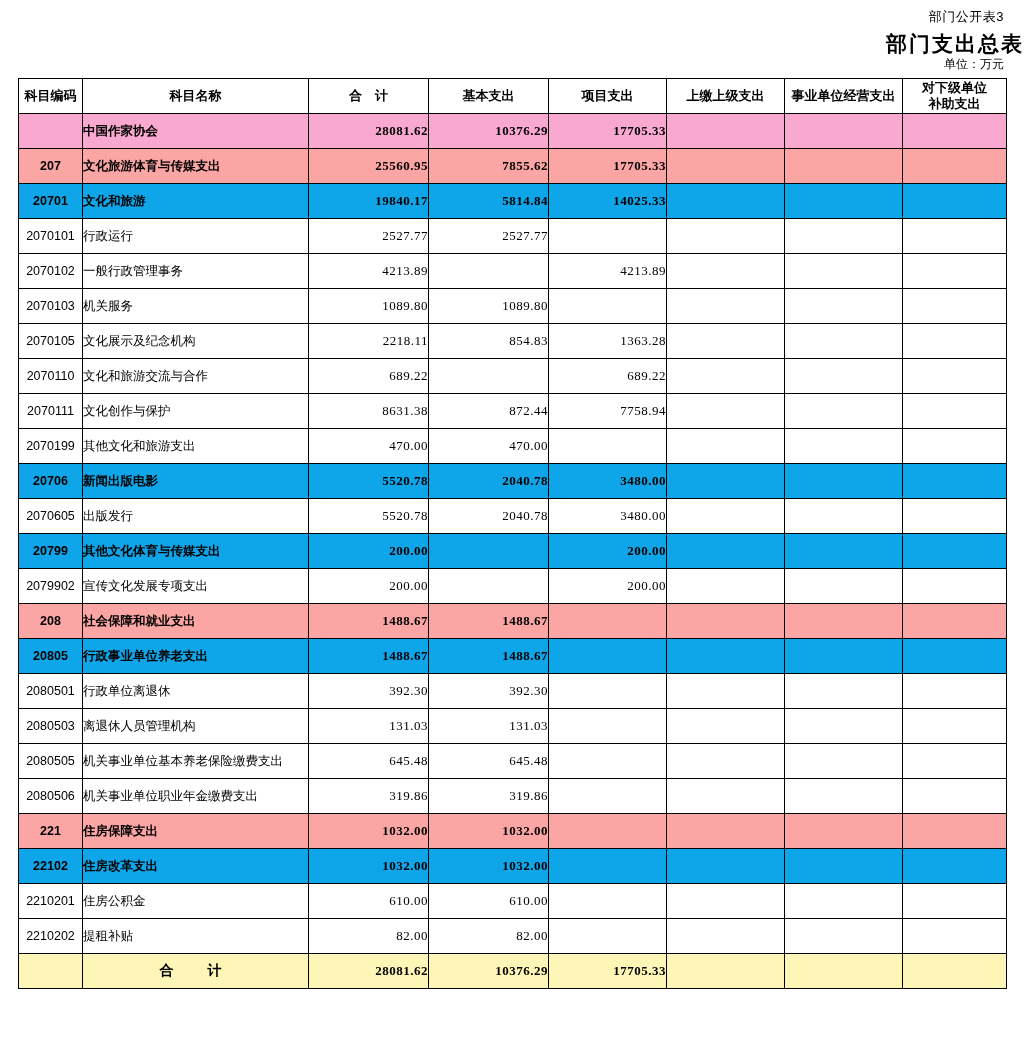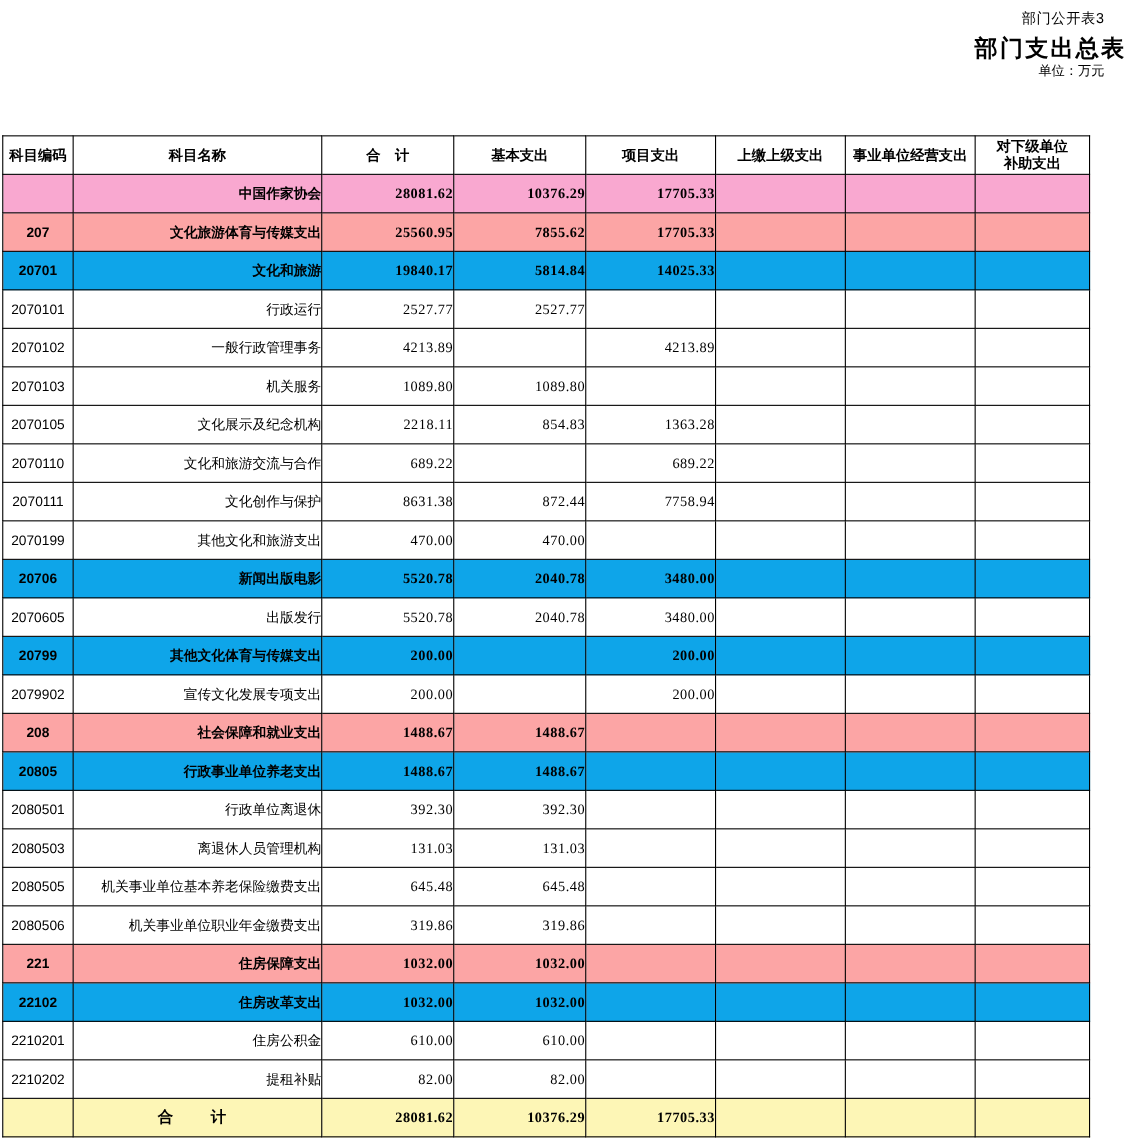--- a/index.html
+++ b/index.html
@@ -40,26 +40,25 @@
   }
   .unit-note {
     position: absolute;
     top: 56px;
     right: 20px;
     font-size: 12px;
   }
   table.sheet {
     position: absolute;
     top: 78px;
-    left: 2px;
+    left: 18px;
     width: 988px;
     border-collapse: collapse;
     table-layout: fixed;
     font-size: 12.5px;
-    margin-top: 45px;
   }
   table.sheet th, table.sheet td {
     border: 1px solid #000000;
     padding: 0;
     height: 34px;
     vertical-align: middle;
   }
   thead th {
     height: 60px;
     font-weight: bold;
@@ -71,21 +70,21 @@
   .c-code   { width: 64px;  text-align: center; }
   .c-name   { width: 226px; }
   .c-num    { width: 120px; text-align: right; padding-right: 12px; }
   .c-num2   { width: 120px; text-align: right; padding-right: 12px; }
   .c-num3   { width: 118px; text-align: right; padding-right: 12px; }
   .c-num4   { width: 118px; text-align: right; padding-right: 12px; }
   .c-num5   { width: 118px; text-align: right; padding-right: 12px; }
   .c-num6   { width: 104px; text-align: right; padding-right: 12px; }
 
   td.code { text-align: center; font-size: 12.5px; }
-  td.name { text-align: right; }
+  td.name { text-align: left; }
   td.num  { text-align: right; padding-right: 14px; font-size: 13px; font-family: "Liberation Serif", "DejaVu Serif", serif; letter-spacing: 0.5px;}
 
   
   tr.lvl-top    td { background: #f9a8d0; font-weight: bold; }
   tr.lvl-1      td { background: #fca5a5; font-weight: bold; }
   tr.lvl-2      td { background: #0ea5e9; font-weight: bold; }
   tr.lvl-3      td { background: #ffffff; font-weight: normal; }
   tr.total-row  td { background: #fdf6b6; font-weight: bold; }
 
   .ind0 { padding-left: 10px; }

